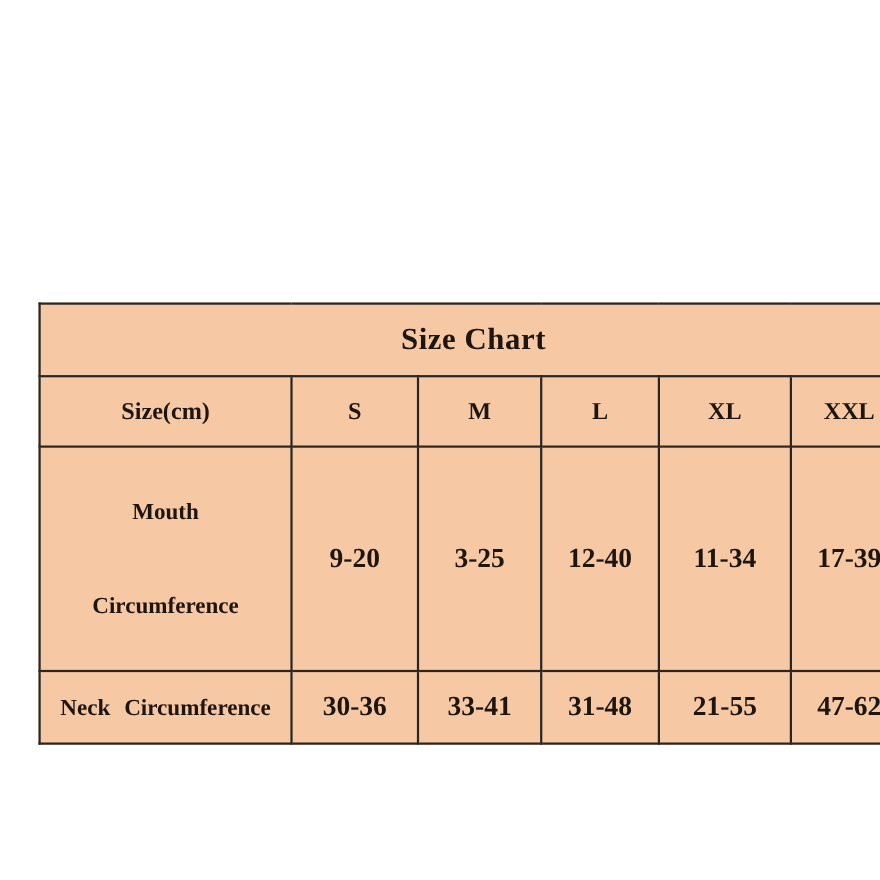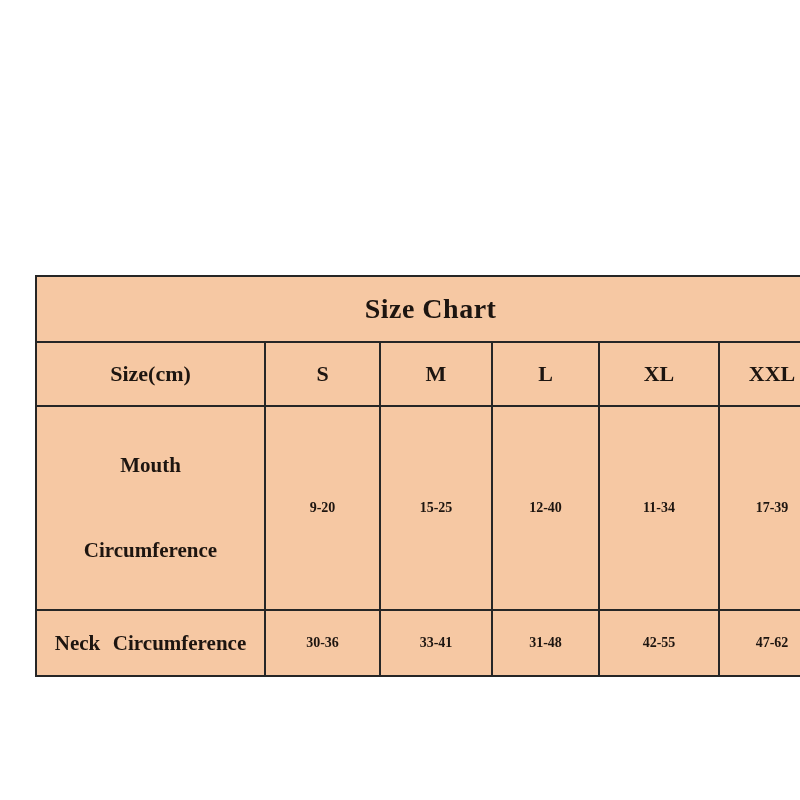--- a/index.html
+++ b/index.html
@@ -32,21 +32,21 @@
     font-weight: bold;
     overflow: hidden;
   }
   tr.title-row { height: 55px; }
   tr.header-row { height: 64px; }
   tr.mouth-row { height: 112px; }
   tr.neck-row { height: 66px; }
   tr.length-row { height: 55px; }
   .title-cell { font-size: 28px; letter-spacing: 0.5px; }
   .header-cell { font-size: 22px; }
-  .value-cell { font-size: 14px; }
+  .value-cell { font-size: 25px; }
   .label-cell { font-size: 21px; word-spacing: 0.35em; }
   .two-line-label {
     display: flex;
     flex-direction: column;
     align-items: center;
     justify-content: flex-start;
     gap: 32px;
     height: 100%;
   }
   .two-line-label div { line-height: 1; }
@@ -80,30 +80,30 @@
     </tr>
 
     <tr class="mouth-row">
       <th class="label-cell">
         <div class="two-line-label">
           <div>Mouth</div>
           <div>Circumference</div>
         </div>
       </th>
       <td class="value-cell">9-20</td>
-      <td class="value-cell">15-25</td>
+      <td class="value-cell">3-25</td>
       <td class="value-cell">12-40</td>
       <td class="value-cell">11-34</td>
       <td class="value-cell">17-39</td>
     </tr>
 
     <tr class="neck-row">
       <th class="label-cell">Neck Circumference</th>
       <td class="value-cell">30-36</td>
       <td class="value-cell">33-41</td>
       <td class="value-cell">31-48</td>
-      <td class="value-cell">42-55</td>
+      <td class="value-cell">21-55</td>
       <td class="value-cell">47-62</td>
     </tr>
 
   </tbody>
     </table>
 </div>
 
 </body></html>

